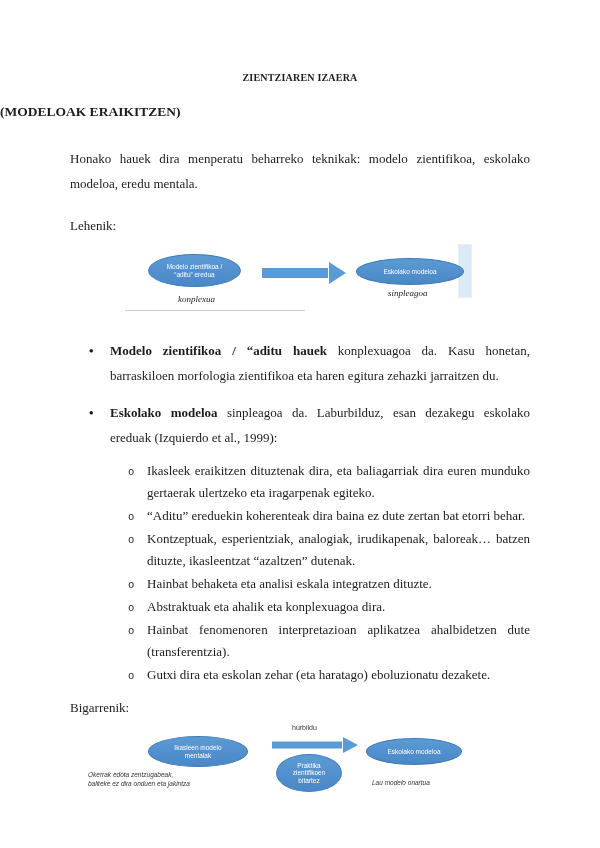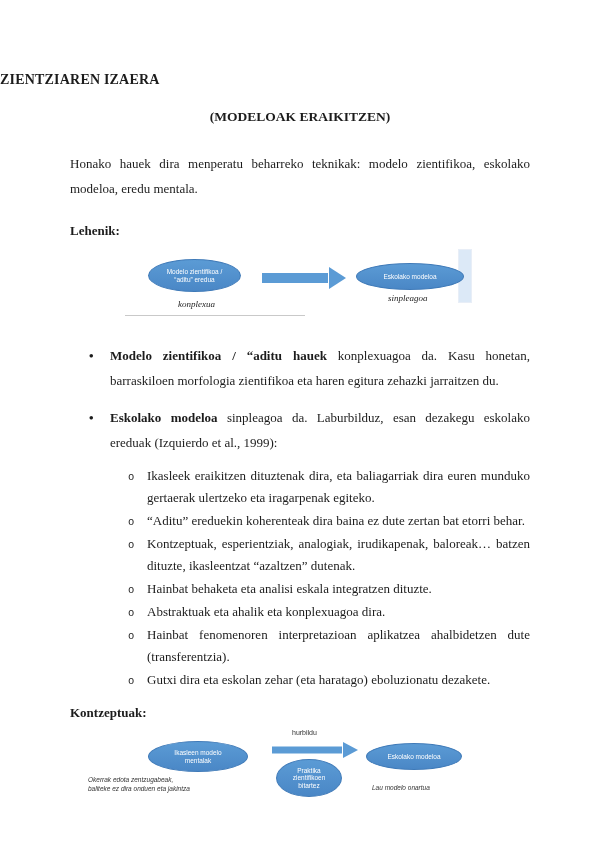--- a/index.html
+++ b/index.html
@@ -2,32 +2,32 @@
 <html style="--ellipse-blue: #5b9bd5; --arrow-blue: #5b9bd5;"><head>
 <meta charset="utf-8">
 <style>
   html,body { margin:0; padding:0; background:#ffffff; }
   .page {
     position:relative; width:600px; height:848px; margin:0 auto;
     background:#ffffff; overflow:hidden;
     font-family:"Liberation Serif", serif; color:#1c1c1c;
   }
   .doc-title {
-    margin:0; padding-top:72px; 
-    font-size:14px; font-weight:bold; letter-spacing:.2px;
+    margin:0; padding-top:72px; text-align:center;
+    font-size:10px; font-weight:bold; letter-spacing:.2px;
   }
   .doc-subtitle {
-    margin:21px 0 0; text-align:center;
+    margin:21px 0 0; 
     font-size:13.5px; font-weight:bold;
   }
   .para {
     margin:26px 70px 0; font-size:13px; line-height:25px; text-align:justify;
   }
   .sec-heading {
-    margin:22px 70px 0; font-size:13px; font-weight:bold;
+    margin:22px 70px 0; font-size:13px; font-weight:normal;
   }
   
   .diagram { position:relative; width:508px; }
   .diagram1 { height:86px; margin-top:6px; }
   .diagram2 { height:100px; margin-top:4px; }
   .ellipse {
     position:absolute; border-radius:50%;
     background:linear-gradient(180deg, var(--ellipse-blue,#5b9bd5) 0%, #4a87c6 100%);
     border:1px solid #3f7ab8;
     color:#ffffff; font-family:"Liberation Sans", sans-serif;
@@ -129,21 +129,21 @@
         <div class="l2-item">“Aditu” ereduekin koherenteak dira baina ez dute zertan bat etorri behar.</div>
         <div class="l2-item">Kontzeptuak, esperientziak, analogiak, irudikapenak, baloreak… batzen dituzte, ikasleentzat “azaltzen” dutenak.</div>
         <div class="l2-item">Hainbat behaketa eta analisi eskala integratzen dituzte.</div>
         <div class="l2-item">Abstraktuak eta ahalik eta konplexuagoa dira.</div>
         <div class="l2-item">Hainbat fenomenoren interpretazioan aplikatzea ahalbidetzen dute (transferentzia).</div>
         <div class="l2-item">Gutxi dira eta eskolan zehar (eta haratago) eboluzionatu dezakete.</div>
       </div>
     </div>
   </div>
 
-  <p class="sec-heading" style="margin-top:14px;">Kontzeptuak:</p>
+  <p class="sec-heading" style="margin-top:14px;">Bigarrenik:</p>
 
   <div class="diagram diagram2">
     <div class="ellipse" style="left:148px; top:16px; width:100px; height:31px;">
       <span>Ikasleen modelo</span>
       <span>mentalak</span>
     </div>
     <span class="arrow-label" style="left:292px; top:4px;">hurbildu</span>
     <div class="block-arrow arrow2">
       <div class="shaft"></div>
       <div class="head"></div>

